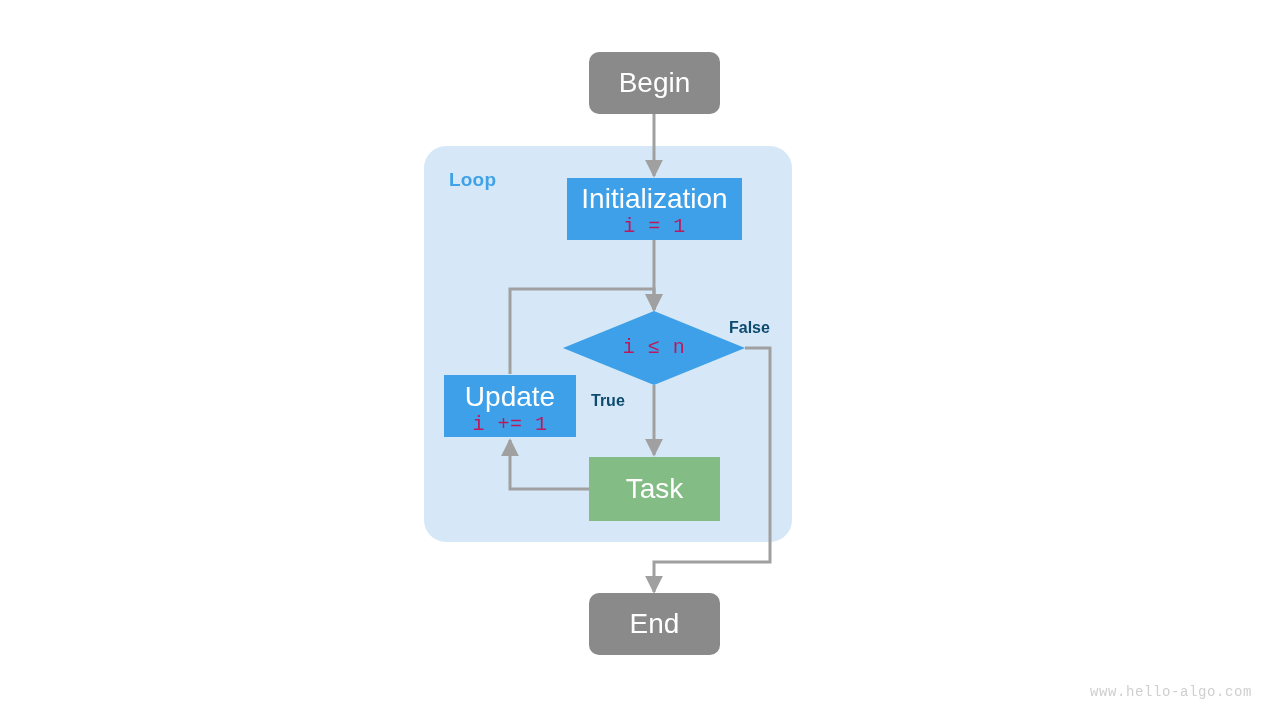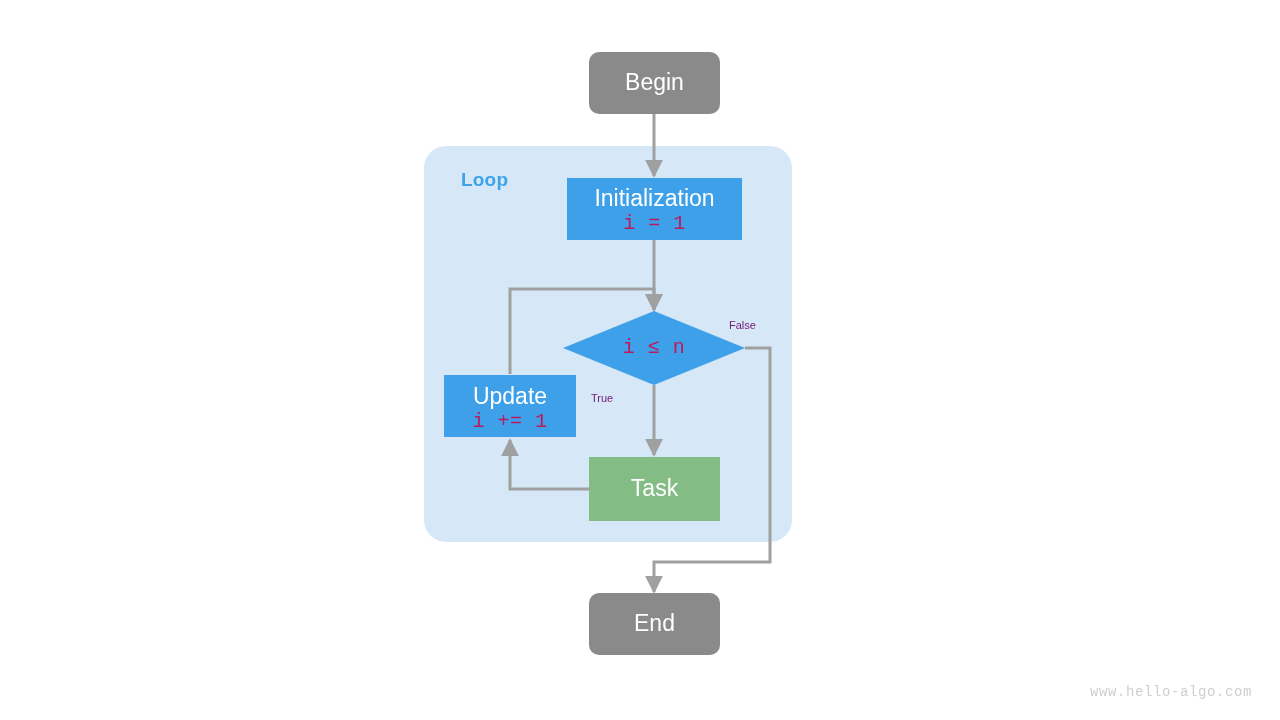--- a/index.html
+++ b/index.html
@@ -35,21 +35,21 @@
     flex-direction: column;
     align-items: center;
     justify-content: center;
     color: #ffffff;
     pointer-events: none;
     text-align: center;
     line-height: 1.18;
   }
   .node-title {
     font-family: "Liberation Sans", sans-serif;
-    font-size: 23px;
+    font-size: 28px;
     font-weight: 400;
     color: #ffffff;
     white-space: nowrap;
   }
   .node-code {
     font-family: "Liberation Mono", "DejaVu Sans Mono", monospace;
     font-size: 20px;
     font-weight: 400;
     color: #be185d;
     white-space: nowrap;
@@ -59,30 +59,29 @@
   
   .loop-caption {
     position: absolute;
     left: 449px;
     top: 169px;
     font-family: "Liberation Sans", sans-serif;
     font-size: 19px;
     font-weight: bold;
     color: #3FA2E8;
     letter-spacing: 0.2px;
-    margin-left: 12px;
   }
 
   
   .edge-label {
     position: absolute;
     font-family: "Liberation Sans", sans-serif;
-    font-size: 11px;
-    font-weight: normal;
-    color: #701a75;
+    font-size: 16px;
+    font-weight: bold;
+    color: #0c4a6e;
     white-space: nowrap;
   }
   #label-true  { left: 591px; top: 392px; }
   #label-false { left: 729px; top: 319px; }
 
   
   #watermark {
     position: absolute;
     right: 28px;
     bottom: 20px;

